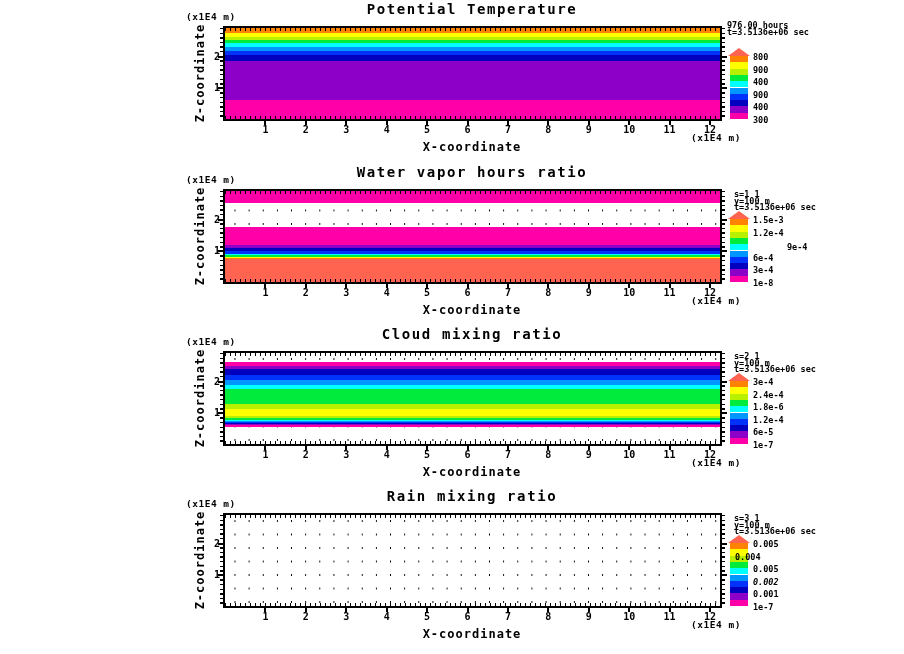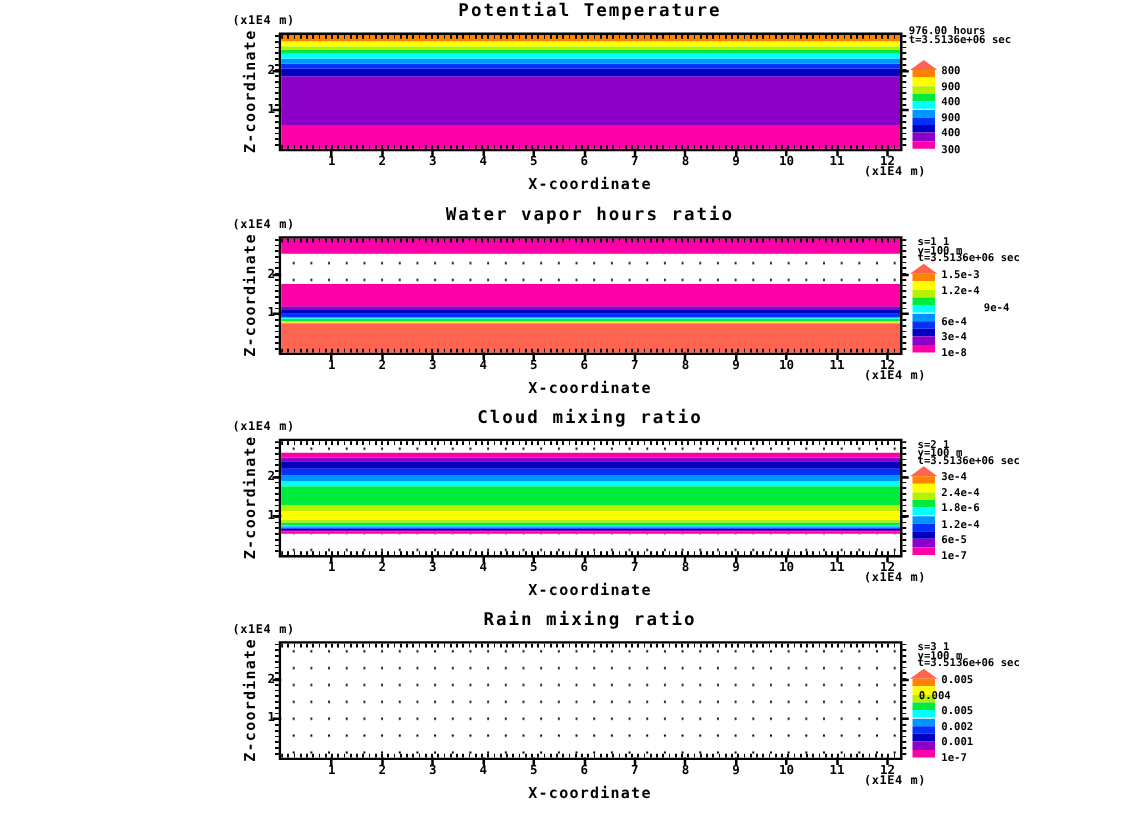--- a/index.html
+++ b/index.html
@@ -308,21 +308,21 @@
       <div class="cbseg" style="left: 730px; top: 555.6px; height: 6.3px; background: rgb(185, 240, 0);"></div>
       <div class="cbseg" style="left: 730px; top: 561.9px; height: 6.3px; background: rgb(0, 235, 60);"></div>
       <div class="cbseg" style="left: 730px; top: 568.2px; height: 6.3px; background: rgb(0, 255, 255);"></div>
       <div class="cbseg" style="left: 730px; top: 574.5px; height: 6.3px; background: rgb(0, 150, 255);"></div>
       <div class="cbseg" style="left: 730px; top: 580.8px; height: 6.3px; background: rgb(0, 50, 250);"></div>
       <div class="cbseg" style="left: 730px; top: 587.1px; height: 6.3px; background: rgb(0, 0, 190);"></div>
       <div class="cbseg" style="left: 730px; top: 593.4px; height: 6.3px; background: rgb(140, 0, 200);"></div>
       <div class="cbseg" style="left: 730px; top: 599.7px; height: 6.3px; background: rgb(255, 0, 168);"></div>
       <div class="t cbl" style="left: 753px; top: 602px;">1e-7</div>
       <div class="t cbl" style="left: 753px; top: 589.4px;">0.001</div>
-      <div class="t cbl" style="left: 753px; top: 576.8px;">0.002</div>
+      <div class="t cbl" style="left: 753px; top: 576.8px; font-style: italic;">0.002</div>
       <div class="t cbl" style="left: 753px; top: 564.2px;">0.005</div>
       <div class="t cbl" style="left: 735px; top: 551.6px;">0.004</div>
       <div class="t cbl" style="left: 753px; top: 539px;">0.005</div>
       <div class="t hdr" style="left: 734px; top: 515px;">s=3 1</div>
       <div class="t hdr" style="left: 734px; top: 521.5px;">y=100 m</div>
       <div class="t hdr" style="left: 734px; top: 528px;">t=3.5136e+06 sec</div>
     </div>
   </div>
 
 </body></html>

